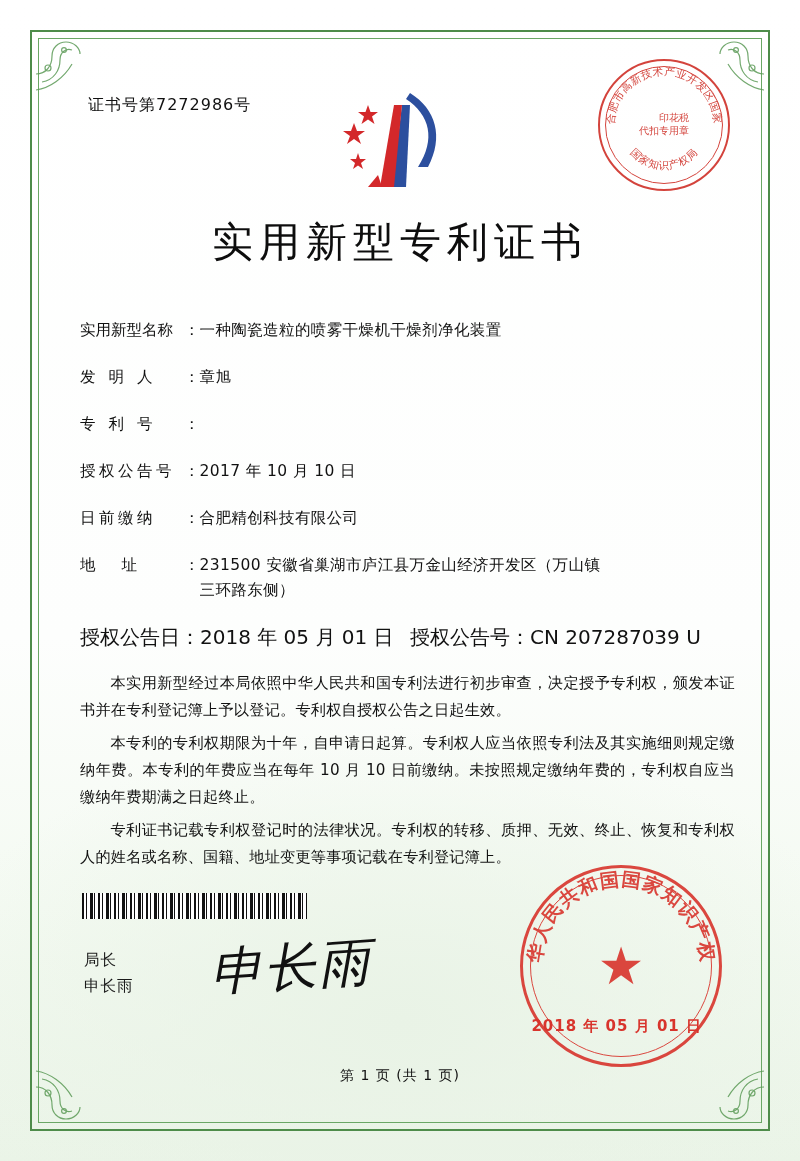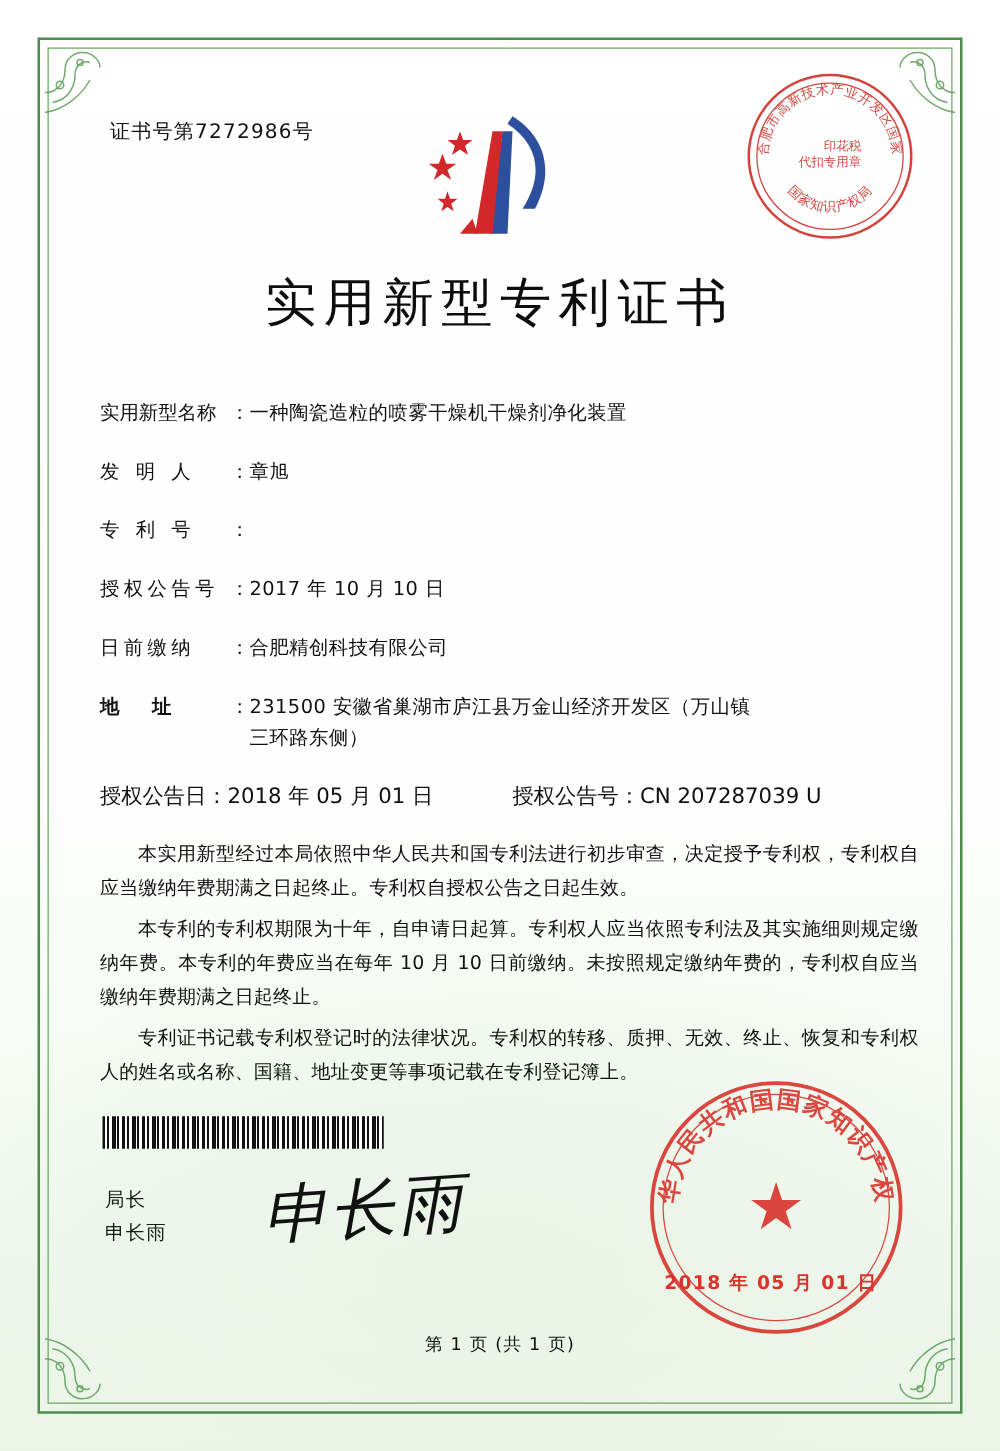--- a/index.html
+++ b/index.html
@@ -134,37 +134,37 @@
     display: flex;
     align-items: flex-start;
     margin-bottom: 27px;
   }
   .field-label {
     width: 104px;
     flex: 0 0 104px;
     letter-spacing: 0px;
     white-space: nowrap;
   }
-  .field-label.sp1 { letter-spacing: 8px; font-weight: bold; }
+  .field-label.sp1 { letter-spacing: 8px; }
   .field-label.sp2 { letter-spacing: 13px; }
   .field-label.sp3 { letter-spacing: 3.5px; }
   .field-colon { flex: 0 0 12px; }
   .field-value {
     flex: 1;
     letter-spacing: .4px;
   }
   .field-value .cont {
     display:block;
     margin-top: 5px;
   }
 
   .pub-row {
     display: flex;
     margin-bottom: 20px;
-    font-size: 17px;
+    font-size: 20px;
   }
   .pub-left { width: 330px; flex: 0 0 330px; }
   .pub-right { flex: 1; }
 
   .paragraphs {
     position: absolute;
     left: 20px;
     top: 615px;
     width: 655px;
     font-size: 15.2px;
@@ -396,21 +396,21 @@
         <div class="pub-left">
           <span>授权公告日</span>：<span>2018 年 05 月 01 日</span>
         </div>
         <div class="pub-right">
           <span>授权公告号</span>：<span>CN 207287039 U</span>
         </div>
       </div>
     </div>
 
     <div class="paragraphs">
-      <p>本实用新型经过本局依照中华人民共和国专利法进行初步审查，决定授予专利权，专利权自应当缴纳年费期满之日起终止。专利权自授权公告之日起生效。</p>
+      <p>本实用新型经过本局依照中华人民共和国专利法进行初步审查，决定授予专利权，颁发本证书并在专利登记簿上予以登记。专利权自授权公告之日起生效。</p>
       <p>本专利的专利权期限为十年，自申请日起算。专利权人应当依照专利法及其实施细则规定缴纳年费。本专利的年费应当在每年 10 月 10 日前缴纳。未按照规定缴纳年费的，专利权自应当缴纳年费期满之日起终止。</p>
       <p>专利证书记载专利权登记时的法律状况。专利权的转移、质押、无效、终止、恢复和专利权人的姓名或名称、国籍、地址变更等事项记载在专利登记簿上。</p>
     </div>
 
     <div class="barcode"></div>
 
     <div class="sign-block">
       <div>局长</div>
       <div>申长雨</div>
     </div>

